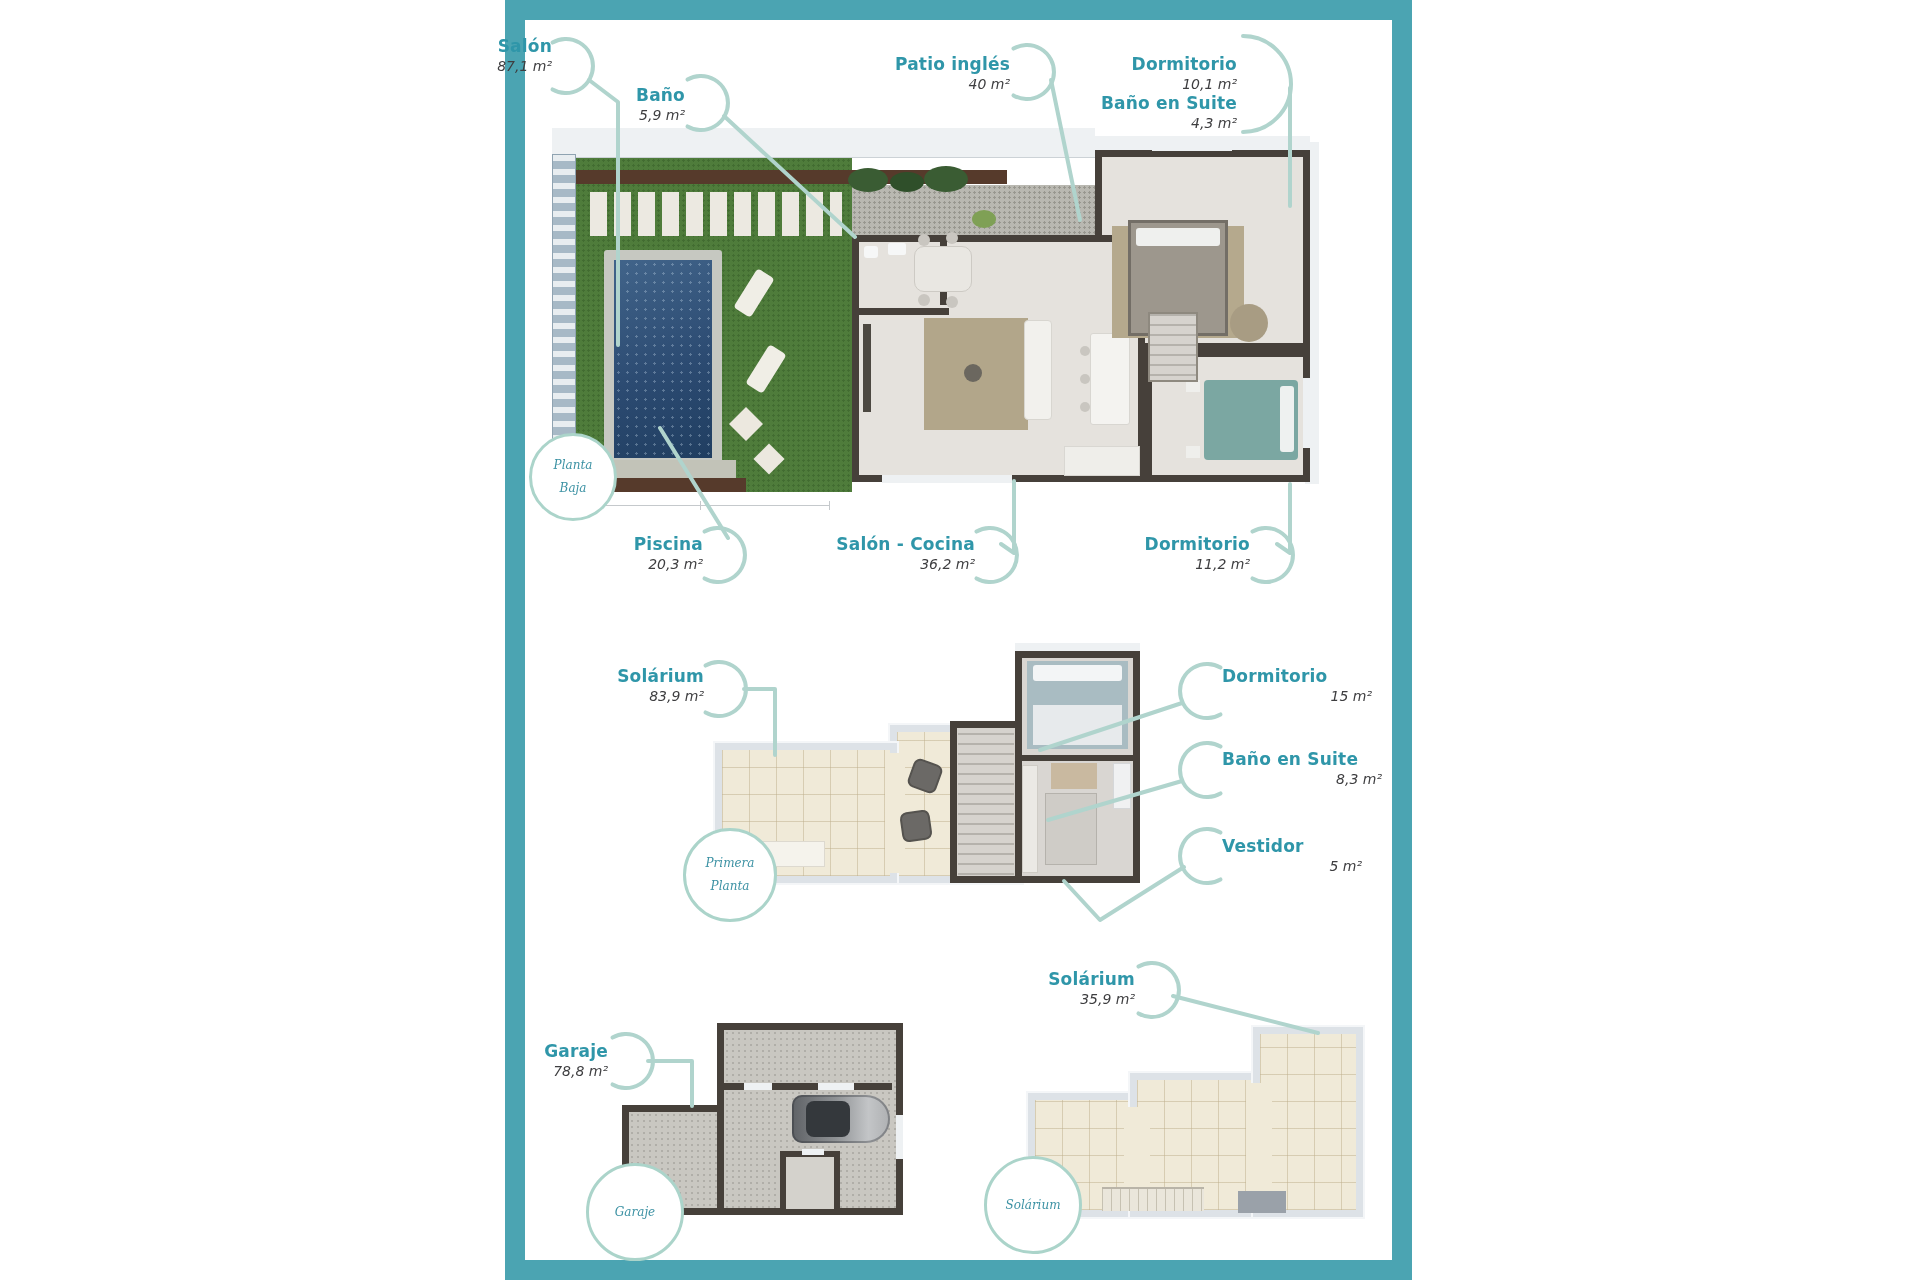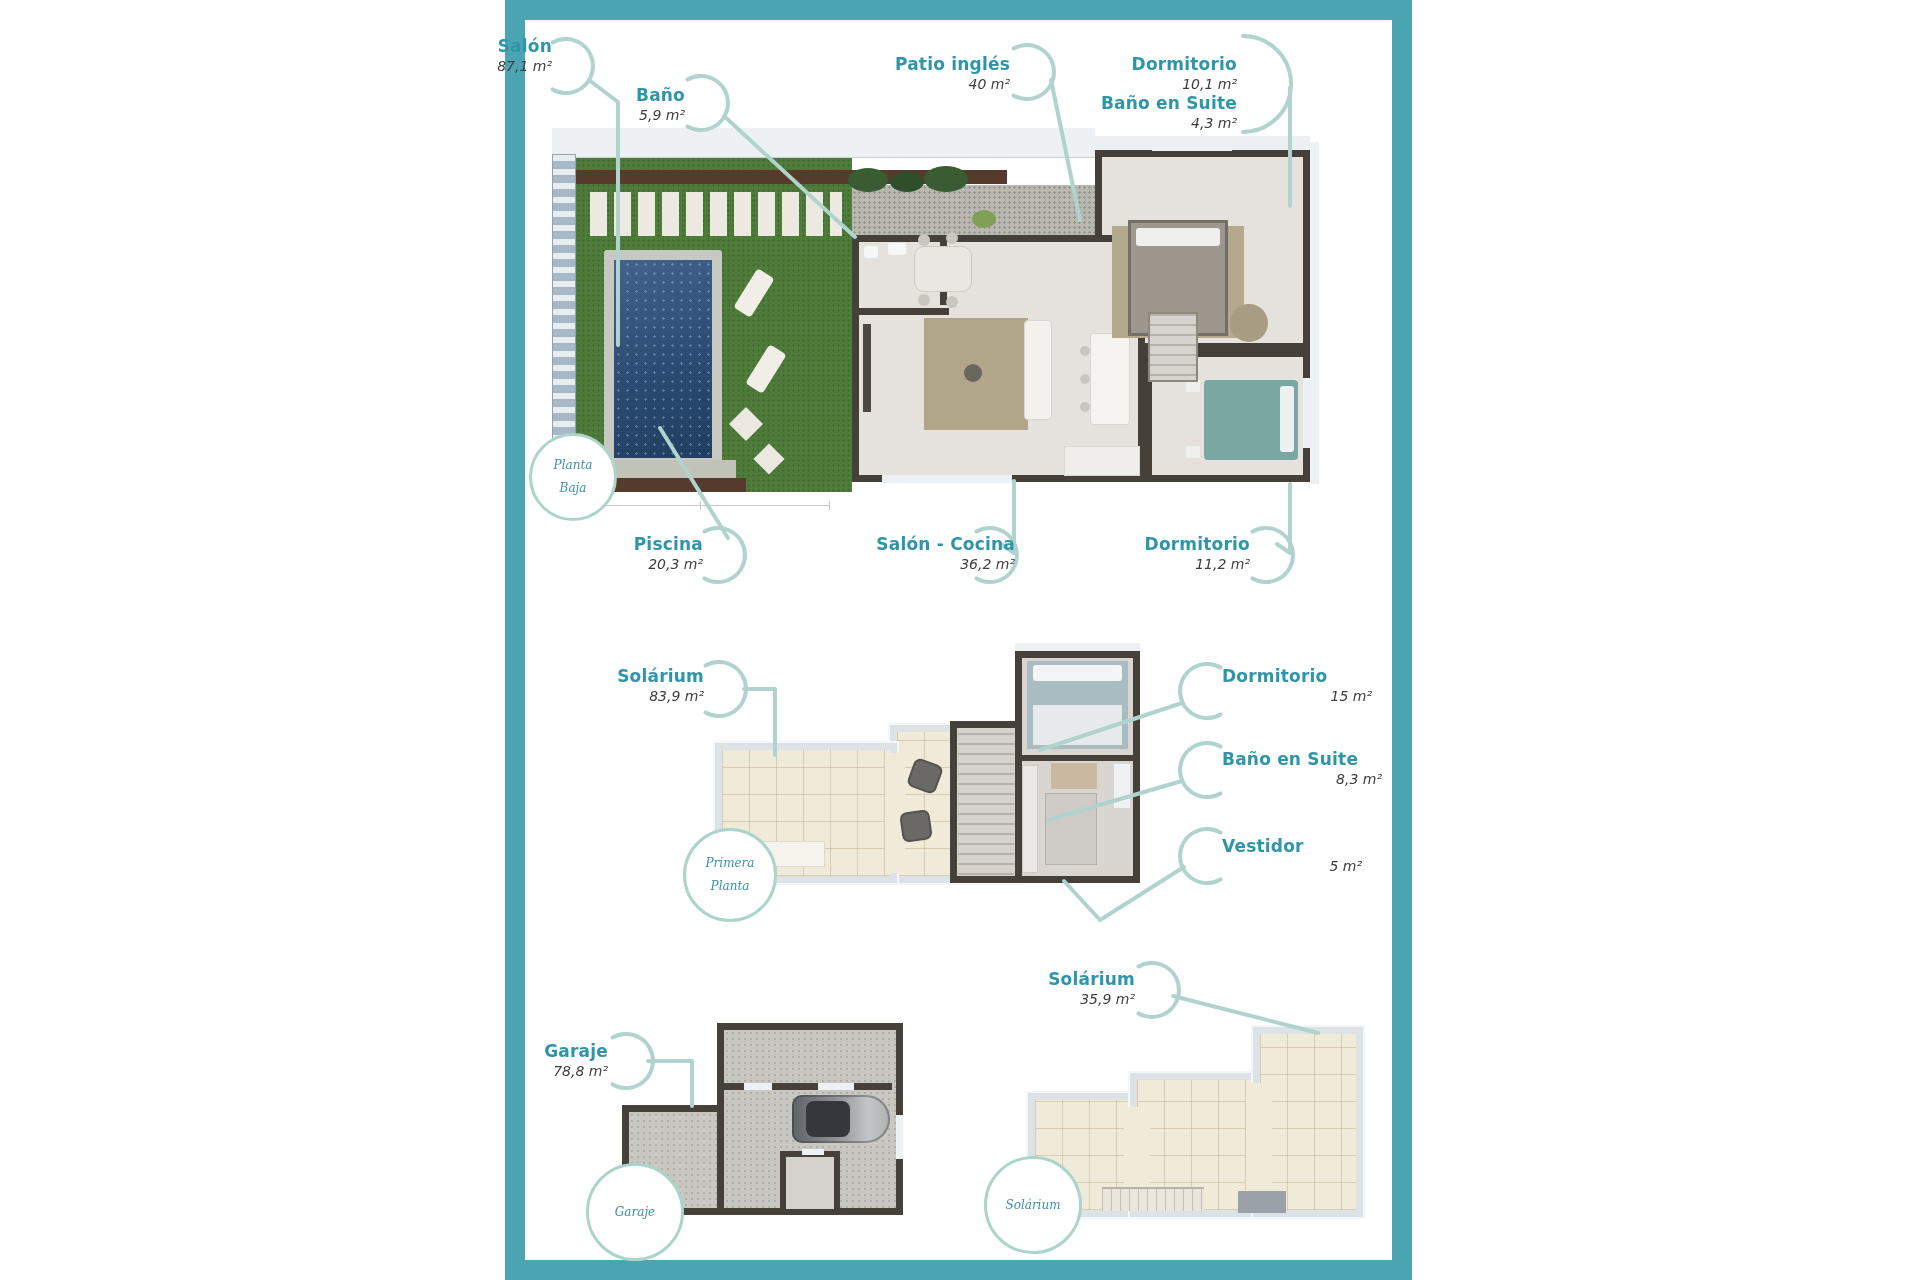--- a/index.html
+++ b/index.html
@@ -223,21 +223,21 @@
     <div class="rarea">10,1 m²</div>
   </div>
   <div class="rlabel ra" style="left:1097px;top:93px;width:140px;">
     <div class="rname">Baño en Suite</div>
     <div class="rarea">4,3 m²</div>
   </div>
   <div class="rlabel ra" style="left:563px;top:534px;width:140px;">
     <div class="rname">Piscina</div>
     <div class="rarea">20,3 m²</div>
   </div>
-  <div class="rlabel ra" style="left:865px;top:534px;width:150px;">
+  <div class="rlabel ra" style="left:825px;top:534px;width:150px;">
     <div class="rname">Salón - Cocina</div>
     <div class="rarea">36,2 m²</div>
   </div>
   <div class="rlabel ra" style="left:1110px;top:534px;width:140px;">
     <div class="rname">Dormitorio</div>
     <div class="rarea">11,2 m²</div>
   </div>
 
   <div class="rlabel ra" style="left:564px;top:666px;width:140px;">
     <div class="rname">Solárium</div>

